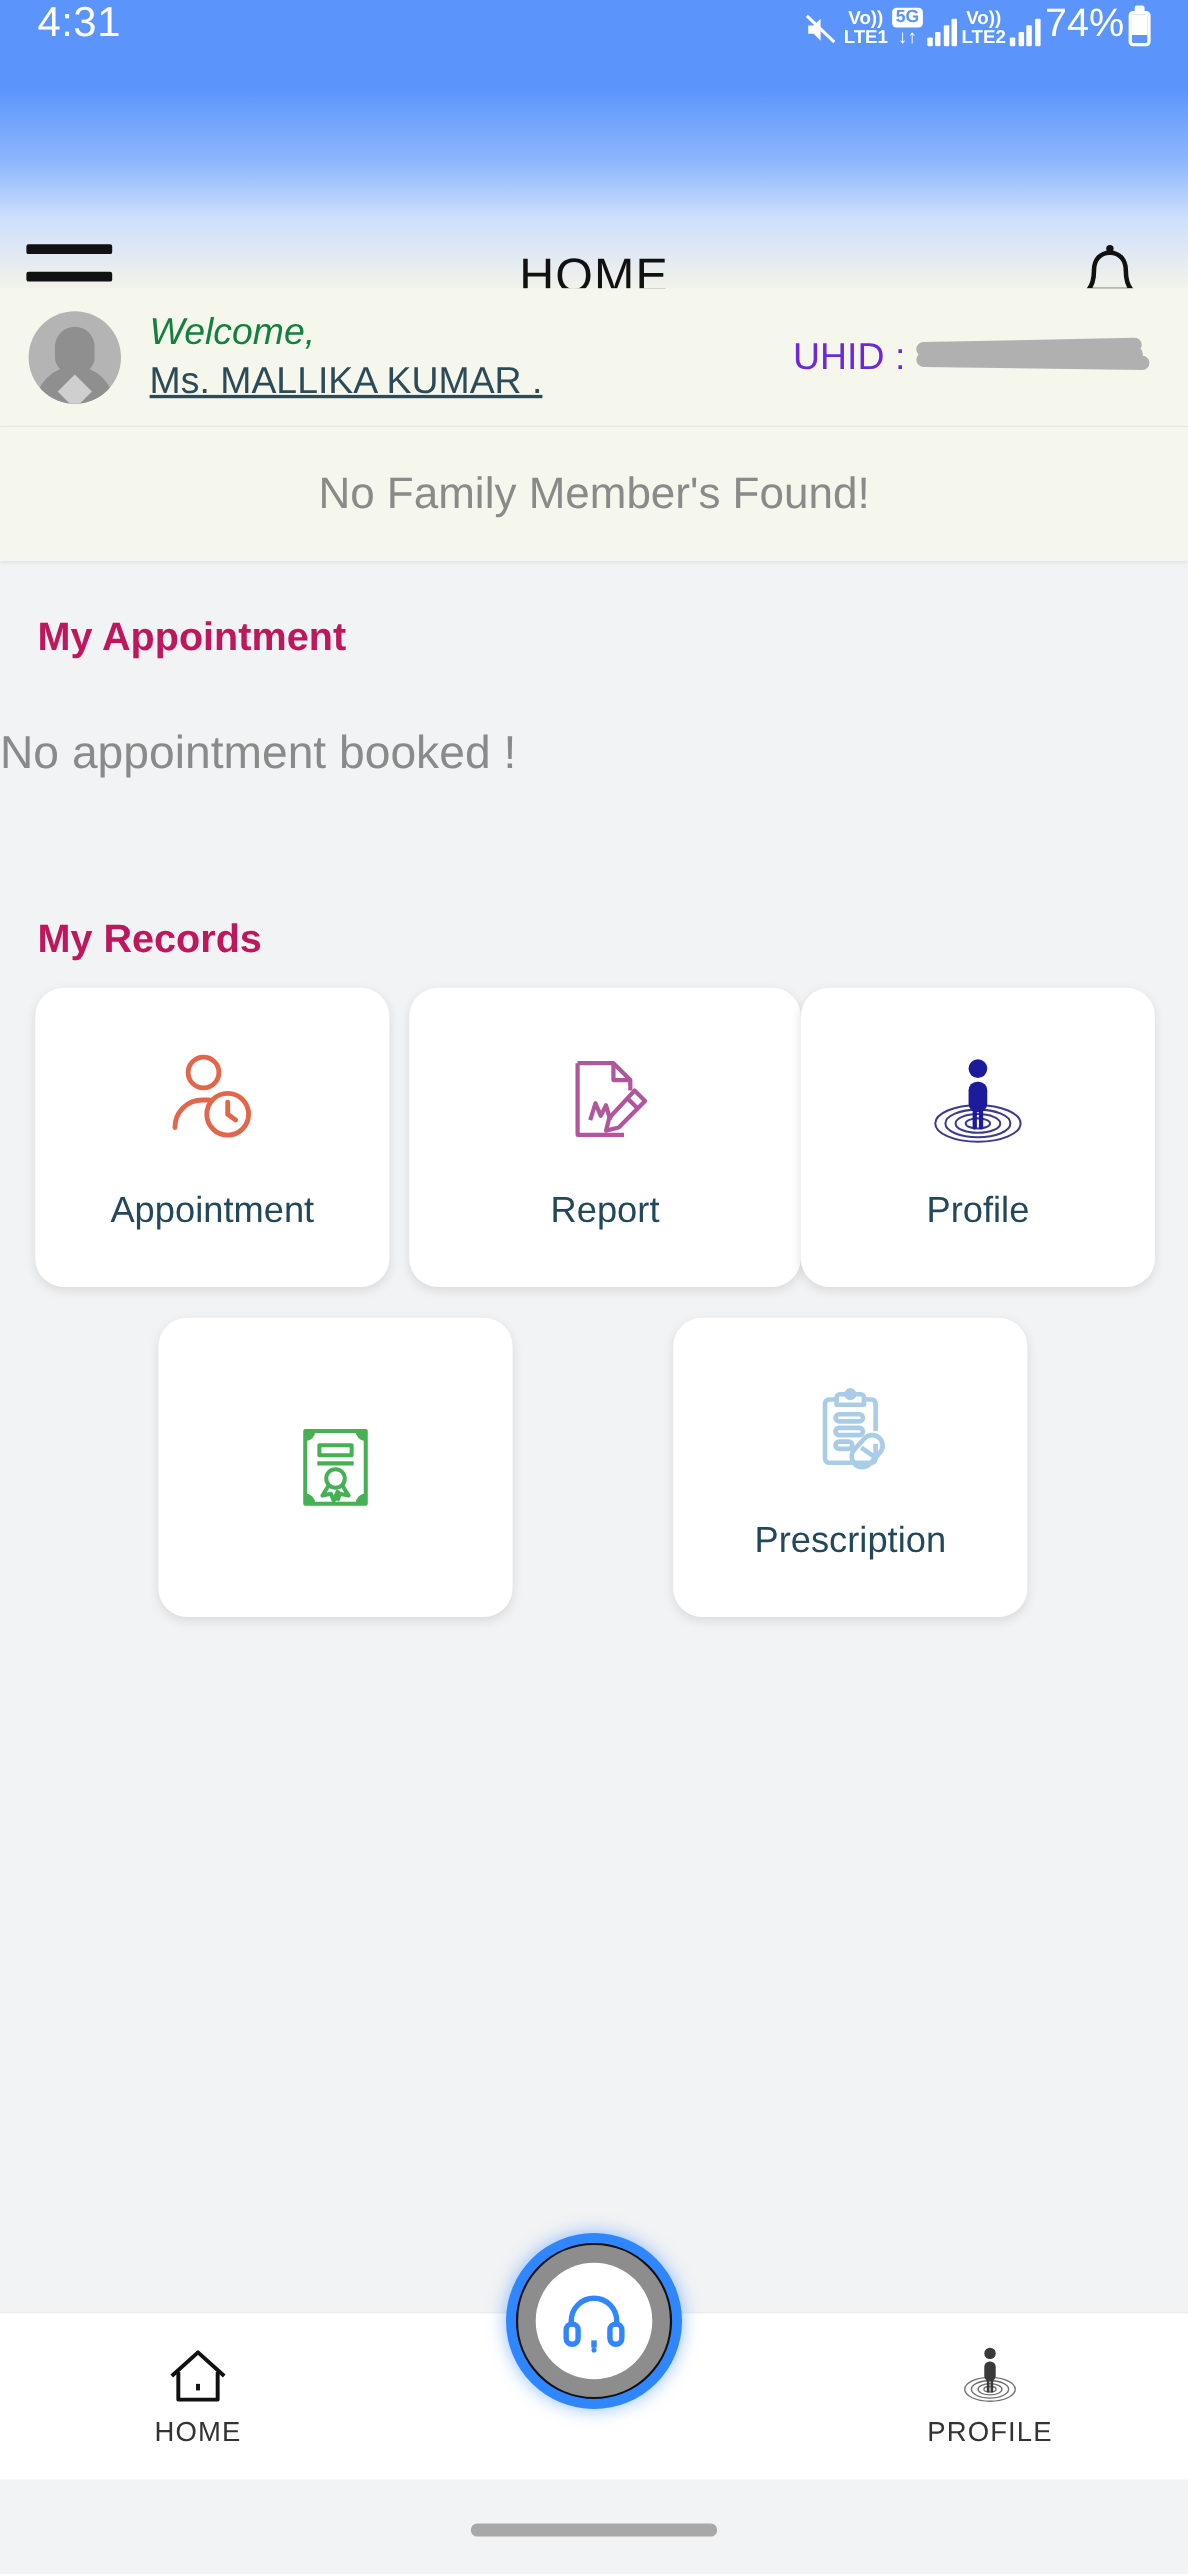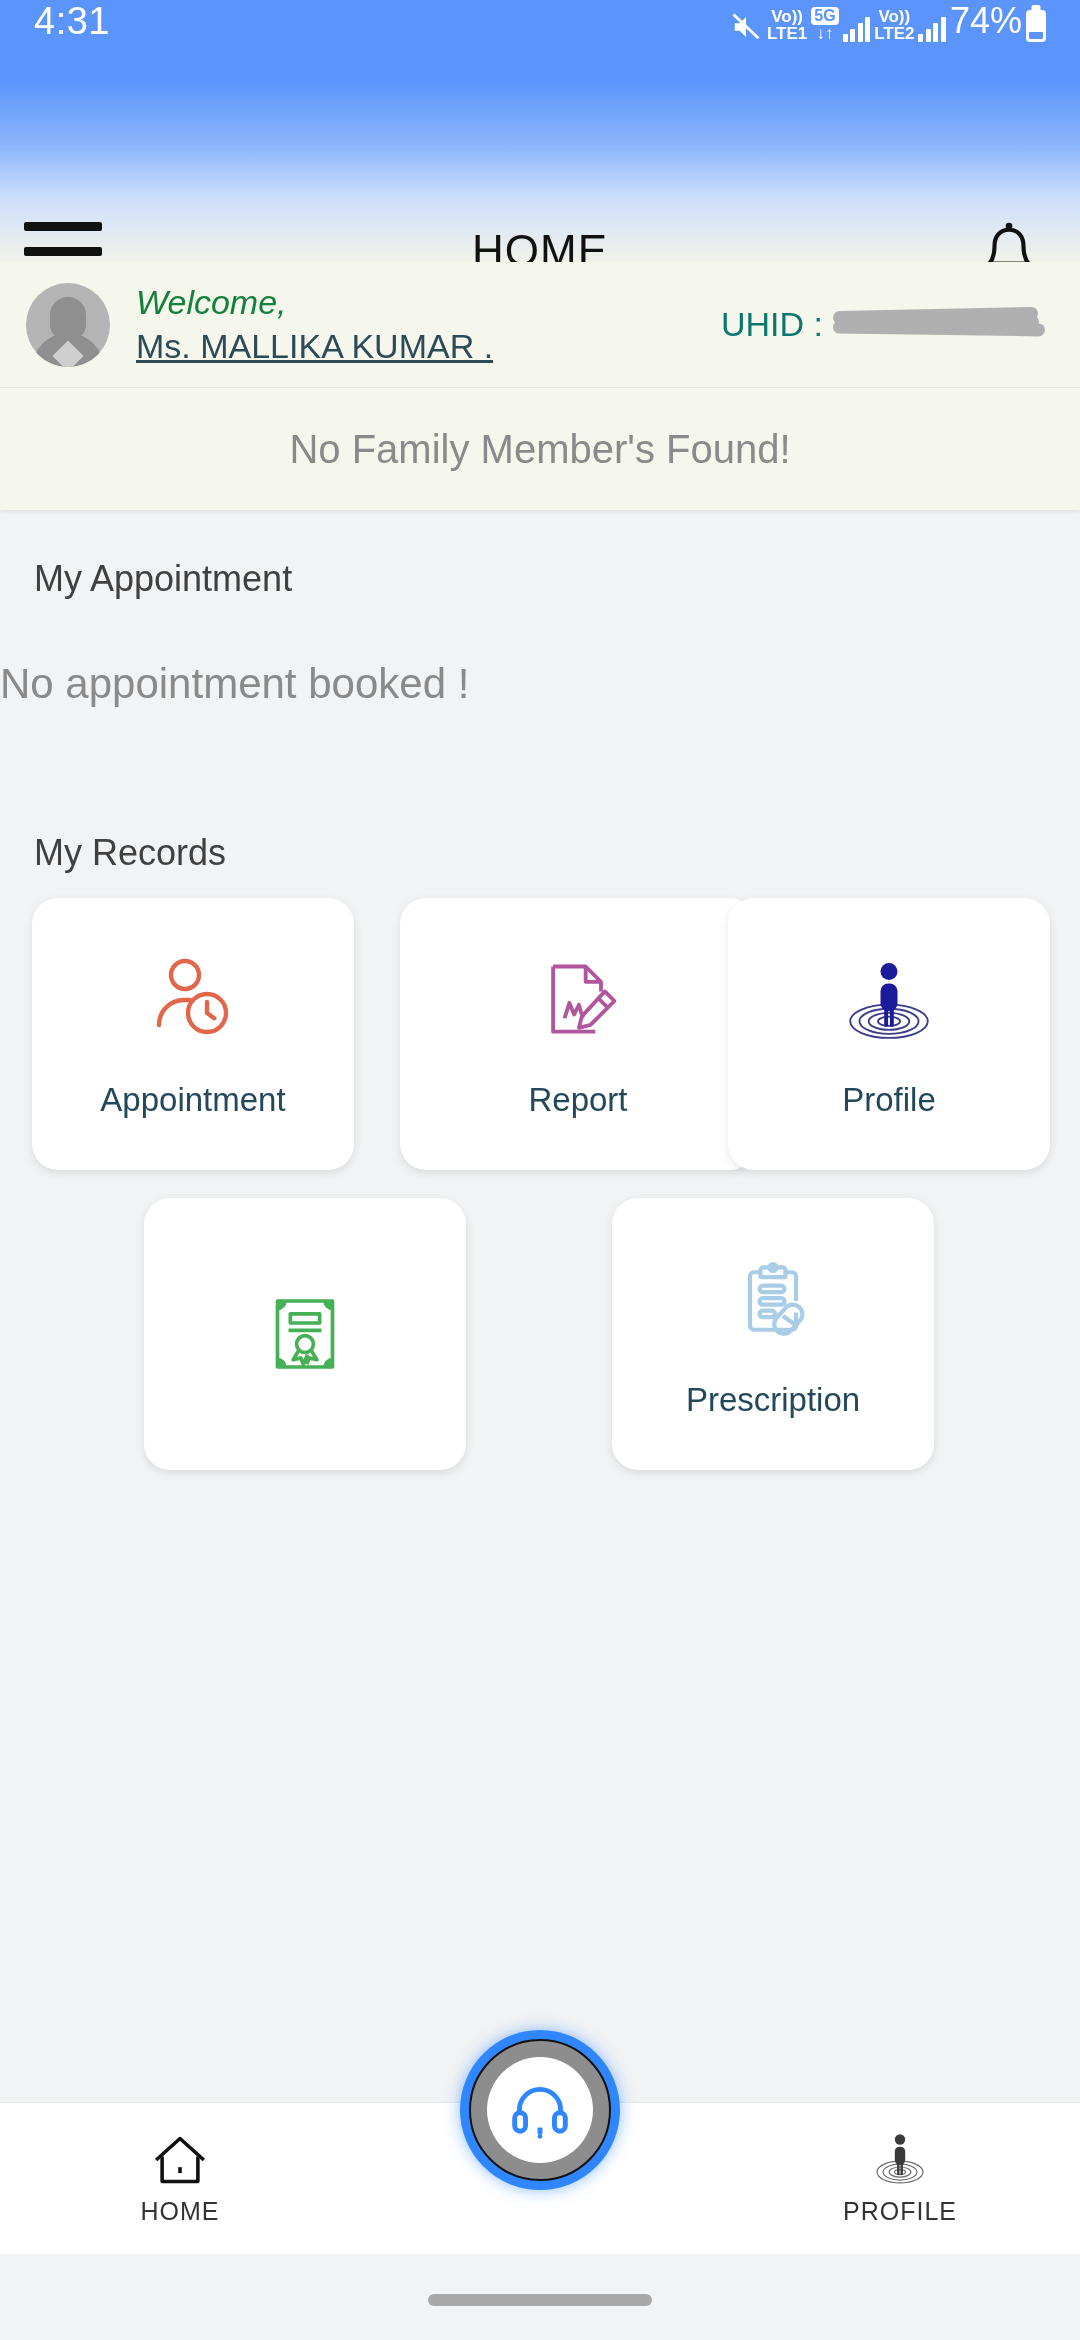--- a/index.html
+++ b/index.html
@@ -78,60 +78,60 @@
   }
   .avatar .collar {
     position:absolute; left:50%; bottom:0px; transform:translateX(-50%) rotate(45deg);
     width:22px; height:22px; background:#cfcfcf;
   }
   .welcome-text { margin-left:26px; line-height:1.28; }
   .welcome-text .l1 { font-size:34px; color:#15803d;font-style:italic; }
   .welcome-text .l2 { font-size:34px; color:#2c4b57;text-decoration:underline; }
   .uhid {
     margin-left:auto; display:flex; align-items:center; gap:10px;
-    font-size:34px; color:#0f766e; padding-right:6px;
+    font-size:34px; color:#6d28d9; padding-right:6px;
   }
   .redact { position:relative; width:215px; height:34px; }
   .redact i {
     position:absolute; left:0; display:block; height:13px; background:#b0b0b0;
     border-radius:7px;
   }
   .redact i:nth-child(1){ top:1px;  width:205px; transform:rotate(-1.2deg); }
   .redact i:nth-child(2){ top:14px; width:212px; transform:rotate(.8deg); }
   .redact i:nth-child(3){ top:8px;  width:198px; left:8px; transform:rotate(-.4deg); }
 
   
   .familyband {
     position:absolute; top:388px; left:0; width:1080px; height:122px;
     background:#f5f6ec; display:flex; align-items:center; justify-content:center;
     box-shadow:0 2px 4px rgba(0,0,0,.07);
   }
   .familyband .msg { font-size:40px; color:#8a8a8a; }
 
   
-  .sec-title { position:absolute; left:34px; font-size:36px; font-weight:normal; color:#404040; }
+  .sec-title { position:absolute; left:34px; font-size:36px; font-weight:bold; color:#be185d; }
   #t-appt { top:558px; }
   #t-rec  { top:832px; }
   .empty-appt {
     position:absolute; top:660px; left:0; width:1080px; 
     font-size:42px; color:#8a8a8a;
   }
 
   
   .card {
     position:absolute; background:#fff; border-radius:26px;
     box-shadow:0 3px 10px rgba(0,0,0,.10);
     display:flex; flex-direction:column; align-items:center; justify-content:center;
     cursor:pointer;
     gap:18px;
   }
   .card .ic { height:104px; display:flex; align-items:center; justify-content:center; }
   .card .lb { font-size:33px; color:#23485a; text-align:center; line-height:1.15; margin-top:10px; }
   #c-appt { left:32px;  top:898px;  width:322px; height:272px; }
-  #c-rep  { left:400px; top:898px;  width:356px; height:272px; }
+  #c-rep  { left:372px; top:898px;  width:356px; height:272px; }
   #c-prof { left:728px; top:898px;  width:322px; height:272px; }
   #c-ext  { left:144px; top:1198px; width:322px; height:272px; }
   #c-pre  { left:612px; top:1198px; width:322px; height:272px; }
 
   
   .bottomnav {
     position:absolute; bottom:86px; left:0; width:1080px; height:152px;
     background:#fff; border-top:1px solid #e8e8e8;
     display:flex; align-items:center;
   }

